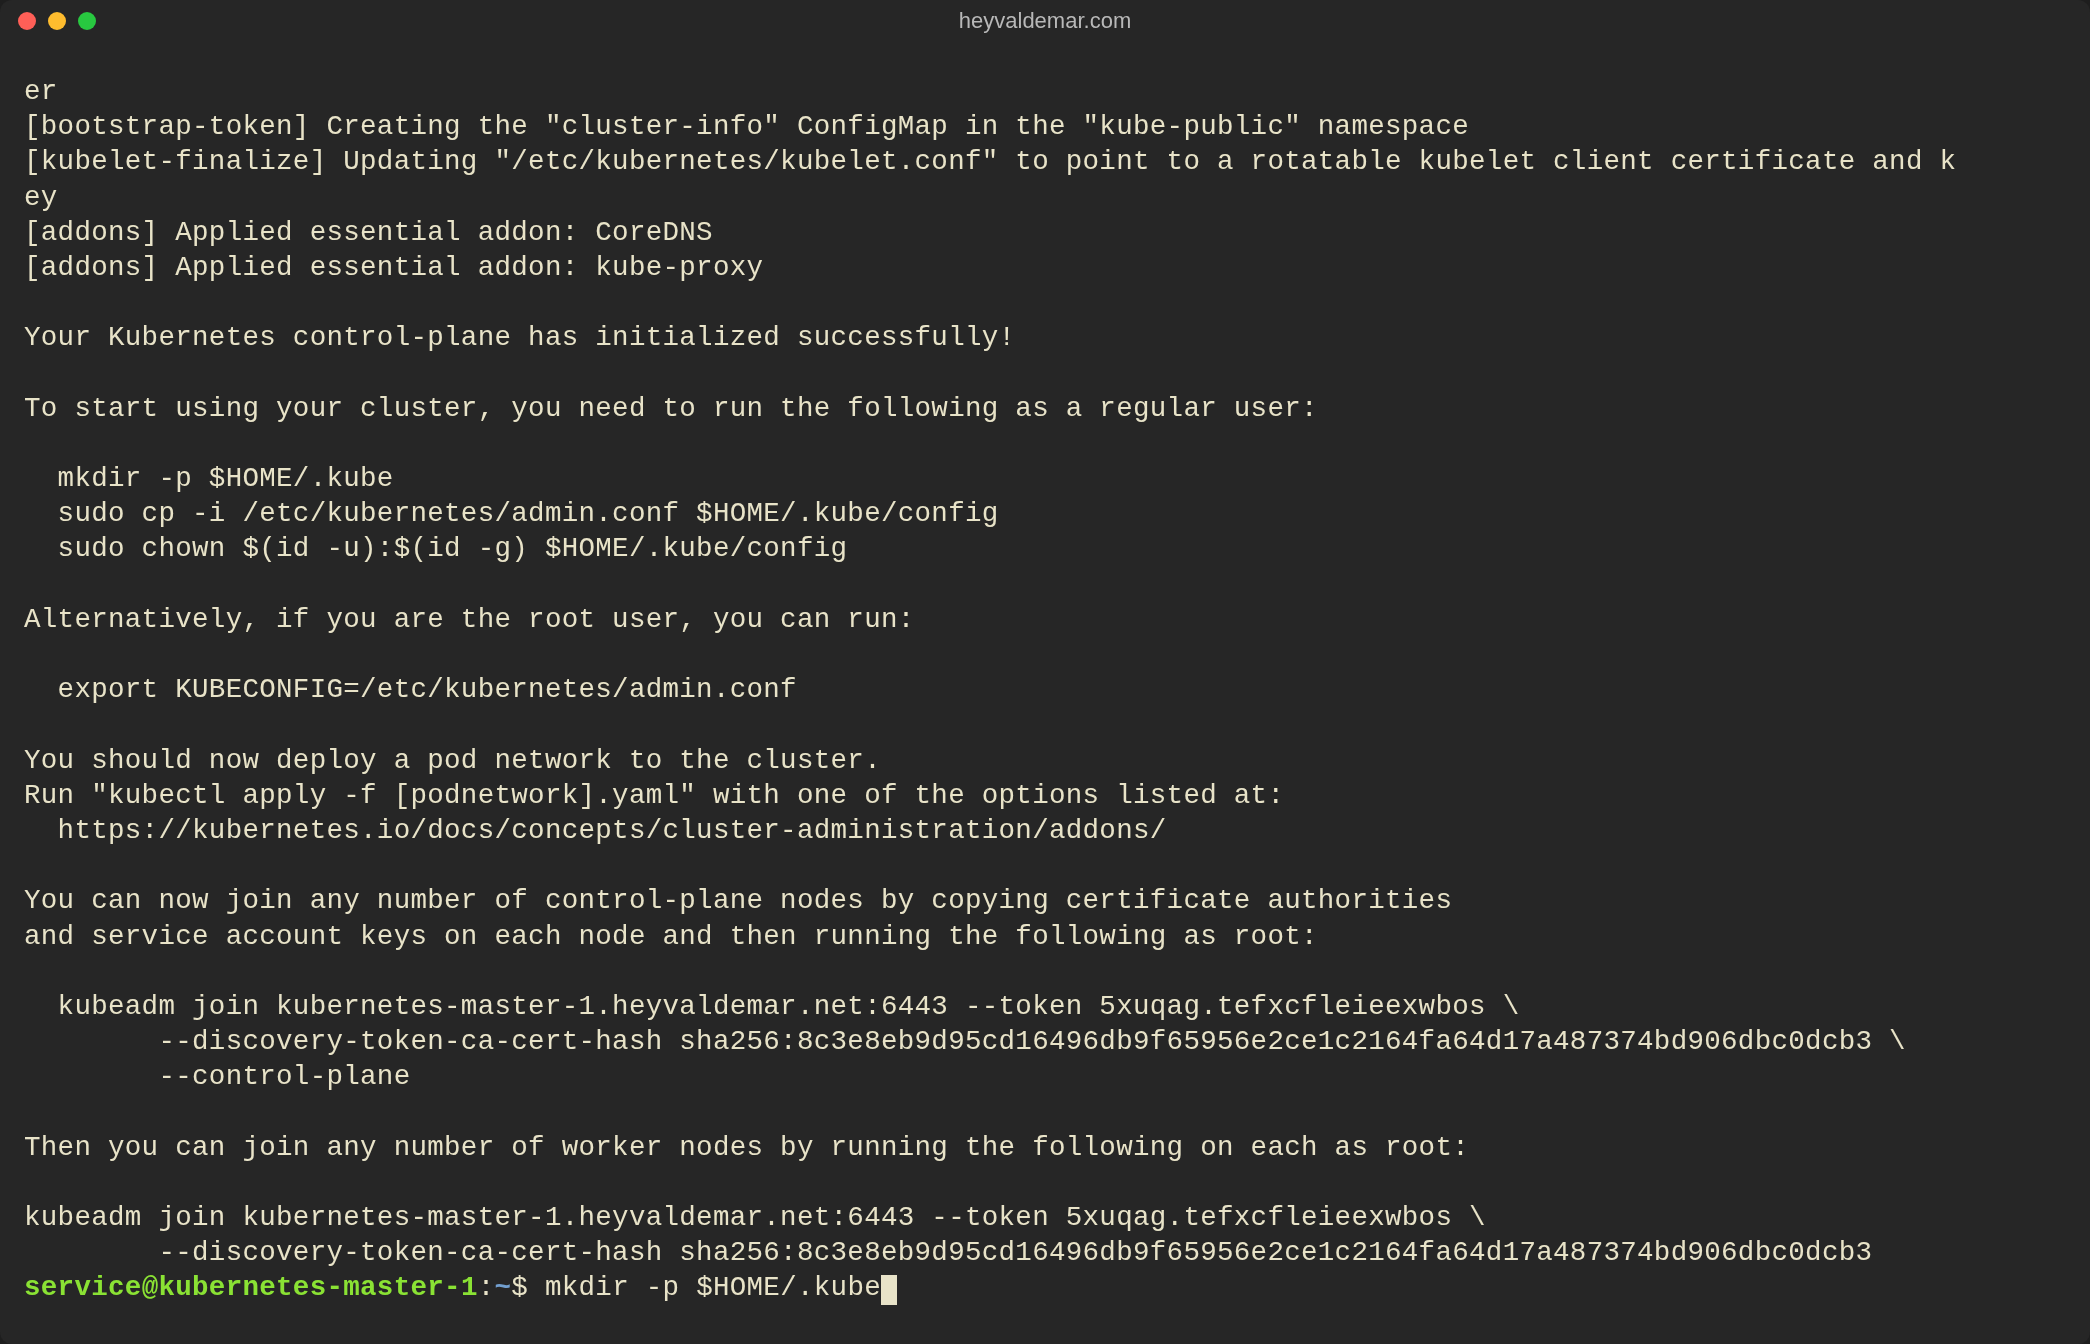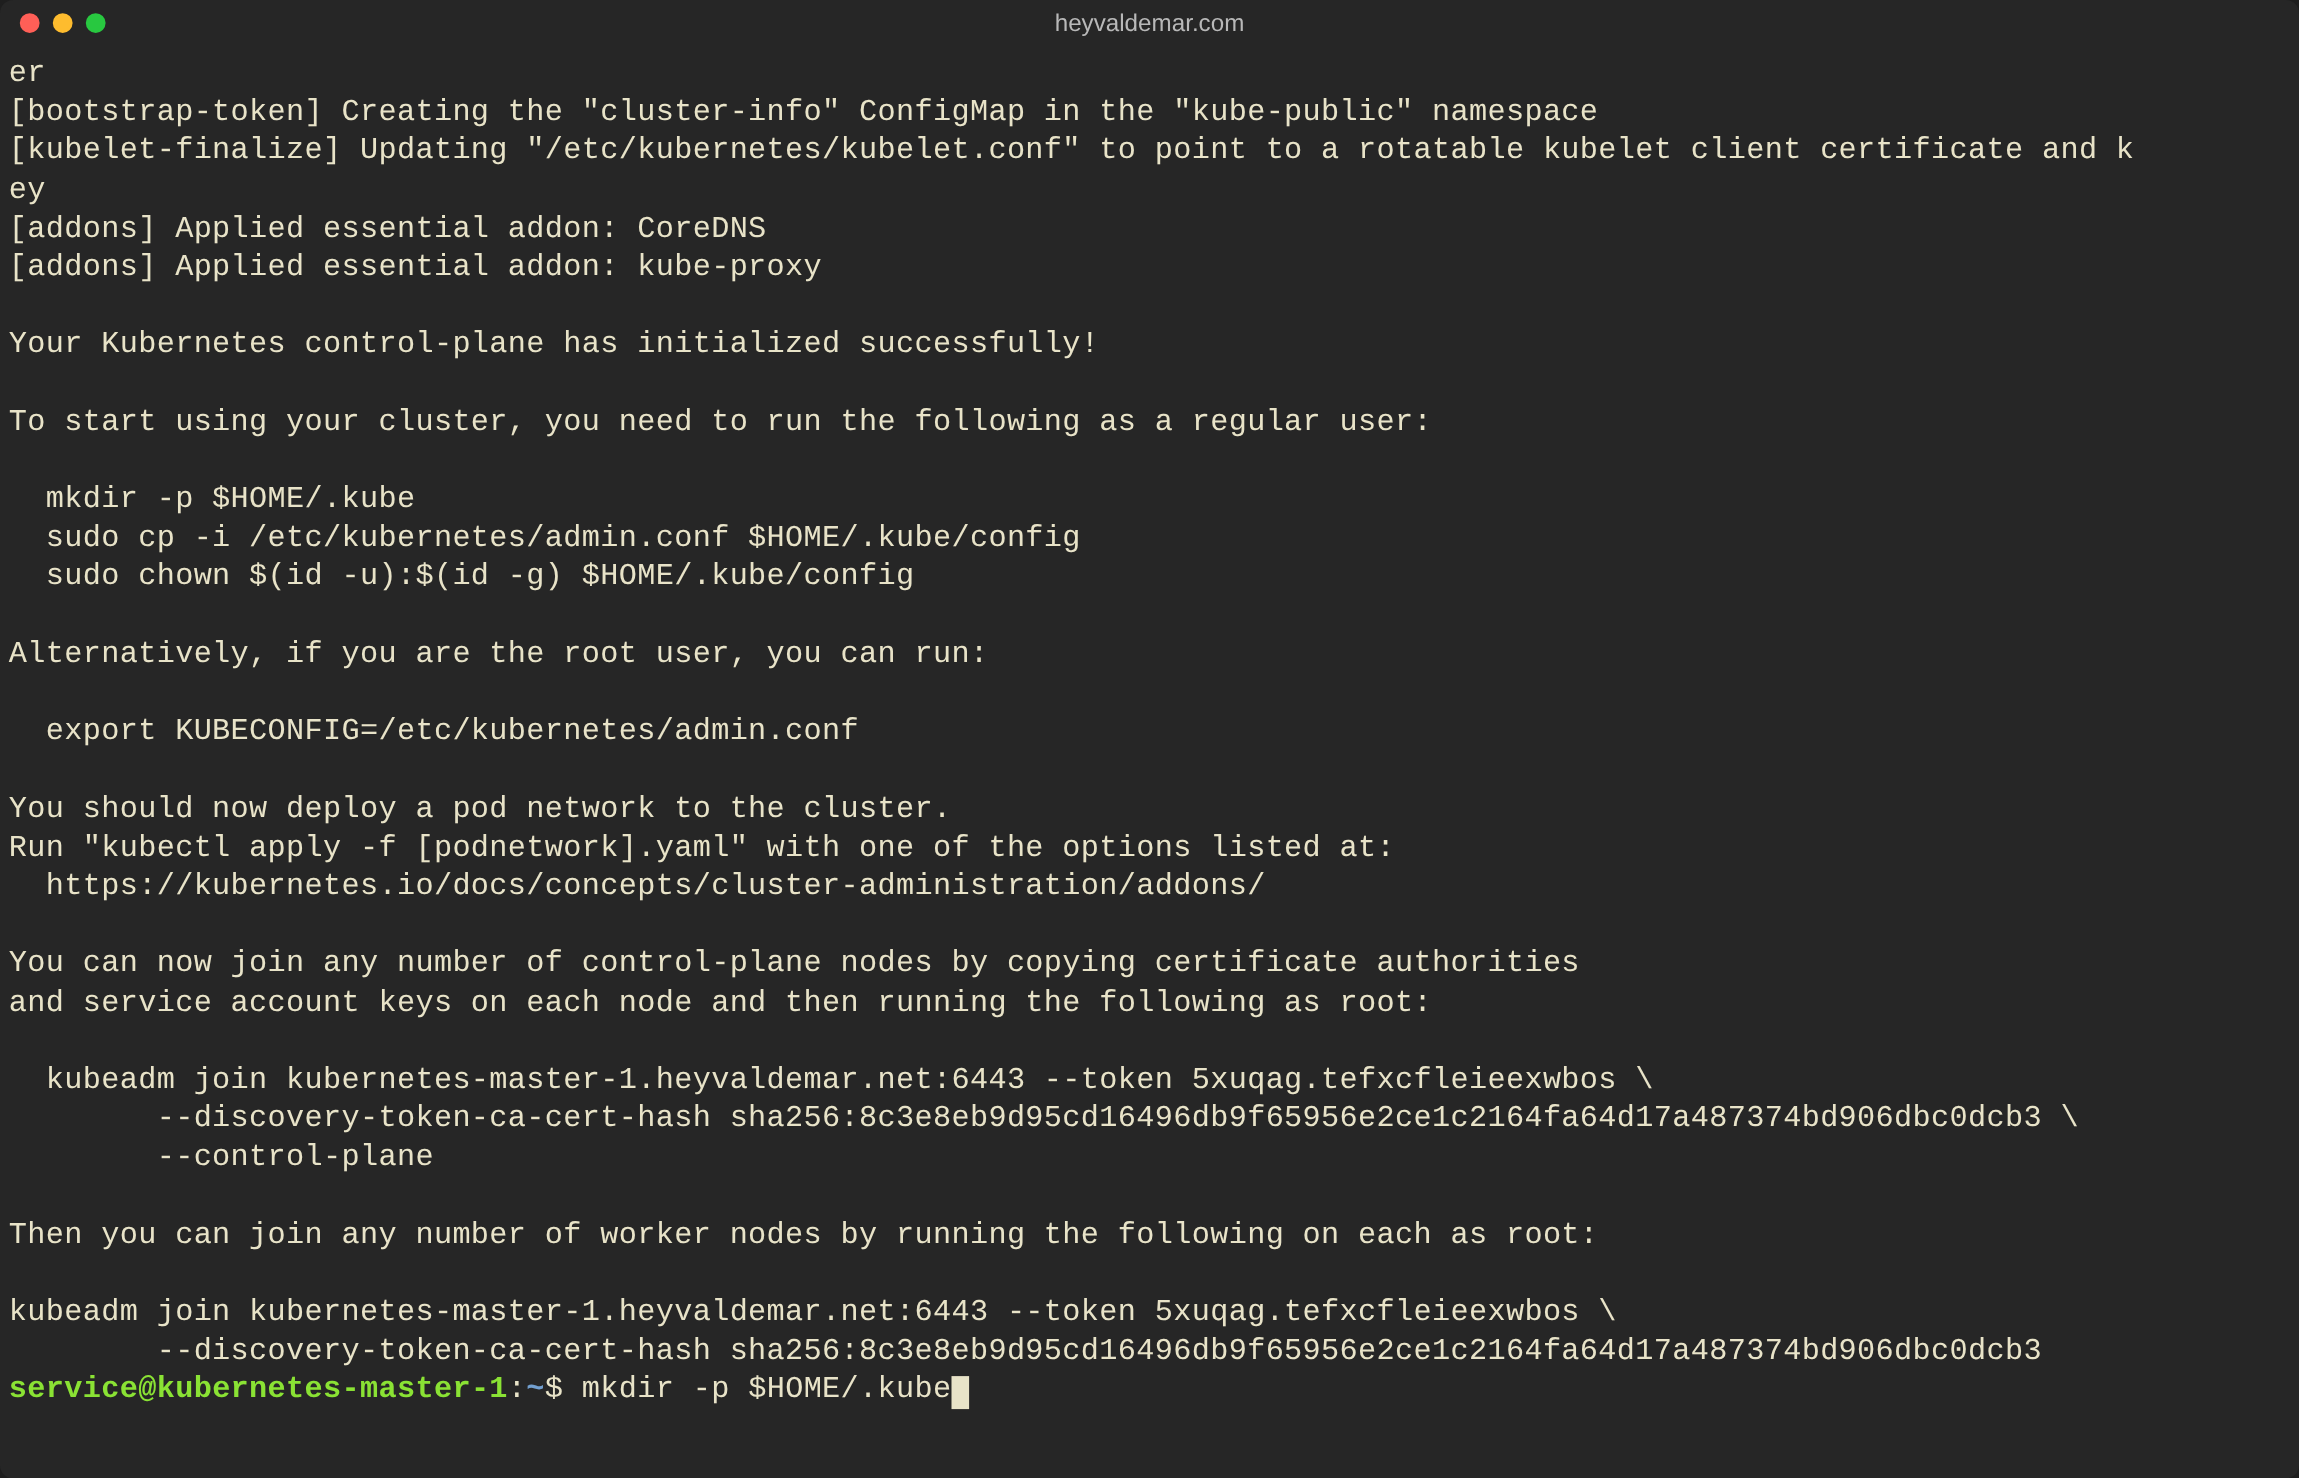--- a/index.html
+++ b/index.html
@@ -1,18 +1,19 @@
 <!DOCTYPE html>
 <html><head>
   <meta charset="utf-8">
   <style>
     * {
       margin: 0;
       padding: 0;
       box-sizing: border-box;
+      gap: 24px;
     }
     body {
       background: #1e1e1e;
       font-family: 'Menlo', 'Monaco', 'Courier New', monospace;
       display: flex;
       justify-content: center;
       align-items: flex-start;
       min-height: 100vh;
       padding: 0;
     }
@@ -48,21 +49,21 @@
       position: absolute;
       left: 50%;
       transform: translateX(-50%);
       color: #b8b8b8;
       font-size: 22px;
       font-weight: 500;
       font-family: -apple-system, BlinkMacSystemFont, sans-serif;
     }
     .terminal-body {
       flex: 1;
-      padding: 8px 8px;
+      padding: 8px 24px;
       color: #e8e3c8;
       font-size: 27.5px;
       line-height: 1.28;
       white-space: pre;
       overflow: hidden;
       letter-spacing: 0.3px;
     }
     .prompt-user { color: #8ae234; font-weight: bold; }
     .prompt-host { color: #8ae234; font-weight: bold; }
     .prompt-colon { color: #e8e3c8; }

